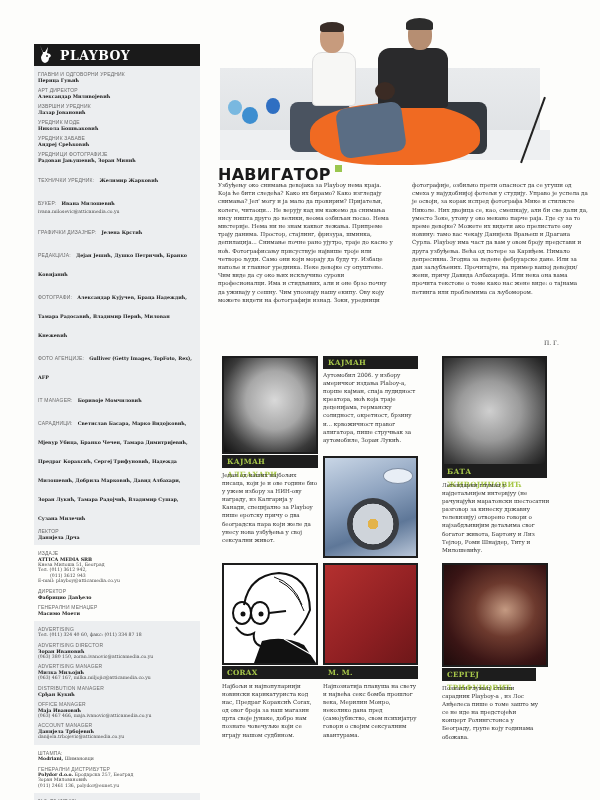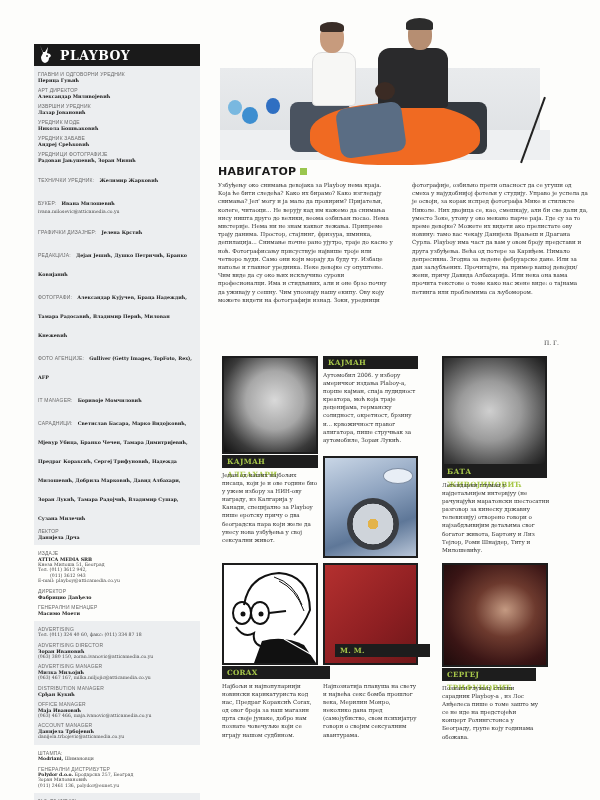--- a/index.html
+++ b/index.html
@@ -36,21 +36,21 @@
     .p1-legs { left: 80px; top: 92px; width: 60px; height: 50px; background: #4a5360; border-radius: 8px; }
     .p2-head { left: 198px; top: 10px; width: 24px; height: 30px; background: #b68e72; border-radius: 45%; }
     .p2-cap { left: 196px; top: 8px; width: 27px; height: 12px; background: #2c2c2c; border-radius: 50% 50% 10% 10%; }
     .p2-body { left: 168px; top: 38px; width: 70px; height: 60px; background: #2a2a2c; border-radius: 12px 12px 4px 4px; }
     .p2-legs { left: 222px; top: 92px; width: 55px; height: 52px; background: #34393f; border-radius: 8px; }
     .p3-head { left: 165px; top: 72px; width: 20px; height: 18px; background: #3b2b24; border-radius: 50%; }
     .p3-legs { left: 128px; top: 95px; width: 66px; height: 50px; background: #5a6d84; border-radius: 10px; transform: rotate(-8deg); }
     .stand { position: absolute; left: 322px; top: 85px; width: 2px; height: 70px; background: #222; transform: rotate(20deg); }
 
     
-    .nav-title { position: absolute; left: 218px; top: 165px; font-family: "DejaVu Sans", sans-serif; font-weight: bold; font-size: 11px; color: #1a1a1a; letter-spacing: 0.3px; display: flex; align-items: center; }
+    .nav-title { position: absolute; left: 218px; top: 165px; font-family: "DejaVu Sans", sans-serif; font-weight: bold; font-size: 16px; color: #1a1a1a; letter-spacing: 0.3px; display: flex; }
     .nav-title .sq { display: inline-block; width: 7px; height: 7px; background: #9ac64e; margin-left: 4px; }
     .nav-col { position: absolute; top: 181px; width: 176px; font-family: "DejaVu Serif", serif; font-size: 5.6px; line-height: 8.2px; color: #333; }
     .nav-col.c1 { left: 218px; }
     .nav-col.c2 { left: 412px; }
     .nav-col p { margin: 0; }
     .sig { position: absolute; left: 544px; top: 339px; font-family: "DejaVu Serif", serif; font-size: 6px; color: #333; }
 
     
     .card-img { position: absolute; border: 2px solid #1d1d1d; overflow: hidden; }
     .card-bar { position: absolute; height: 13px; background: #1d1d1d; color: #a8c84a; font-family: "DejaVu Serif", serif; font-weight: bold; font-size: 7.2px; line-height: 13px; padding-left: 5px; letter-spacing: 0.3px; }
@@ -277,18 +277,18 @@
     <path d="M45 48 L62 46" stroke="#111" stroke-width="2"></path>
     <path d="M12 62 Q20 74 30 68 Q28 80 40 82" fill="none" stroke="#111" stroke-width="2"></path>
     <path d="M38 76 Q60 70 80 80 L92 98 L30 98 Z" fill="#111"></path>
     <path d="M60 74 L88 90" stroke="#fff" stroke-width="1.2"></path>
   </svg>
 </div>
 <div class="card-bar" style="left:222px; top:666px; width:108px;">CORAX</div>
 <div class="card-text" style="left:222px; top:682px; width:96px;">Најбољи и најпопуларнији новински карикатуриста код нас, Предраг Кораксић Corax, од овог броја за наш магазин црта своје јунаке, добро нам познате човечуљке који се играју нашом судбином.</div>
 
 <div class="card-img img-mm" style="left:323px; top:563px; width:95px; height:102px;"></div>
-<div class="card-bar" style="left:323px; top:644px; width:95px;margin-left:12px;">M. M.</div>
+<div class="card-bar" style="left:323px; top:666px; width:95px;">M. M.</div>
 <div class="card-text" style="left:323px; top:682px; width:95px;">Најпознатија плавуша на свету и највећа секс бомба прошлог века, Мерилин Монро, неколико дана пред (само)убиство, свом психијатру говори о својим сексуалним авантурама.</div>
 
 <div class="card-img img-sergej" style="left:442px; top:563px; width:106px; height:104px;"></div>
 <div class="card-bar" style="left:442px; top:668px; width:94px;">СЕРГЕЈ ТРИФУНОВИЋ</div>
 <div class="card-text" style="left:442px; top:684px; width:100px;">Познати глумац, стални сарадник Playboy-a , из Лос Анђелеса пише о томе зашто му се не иде на предстојећи концерт Ролингстонса у Београду, групе коју годинама обожава.</div>
 
 </body></html>

